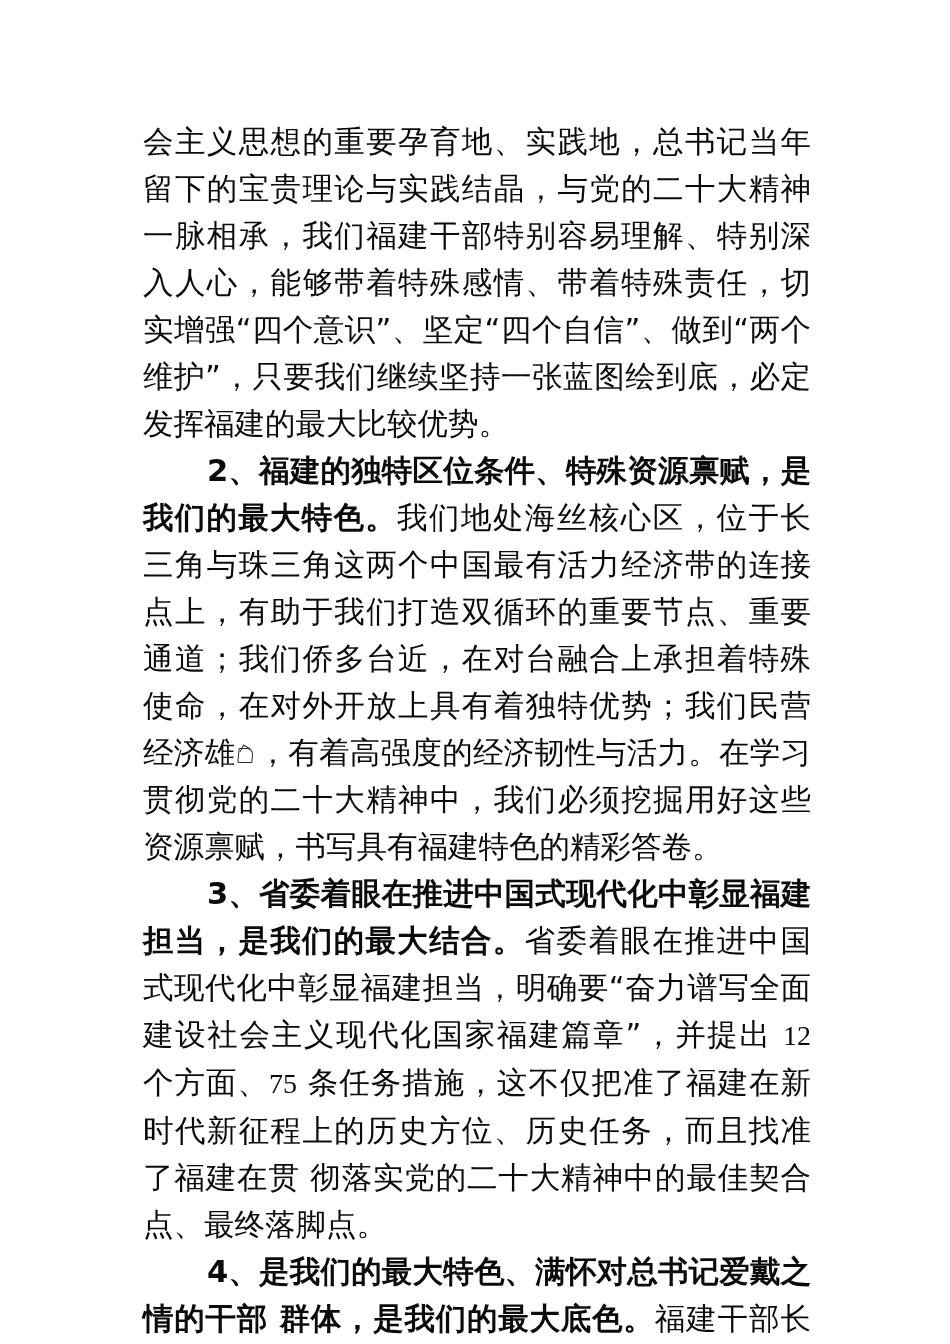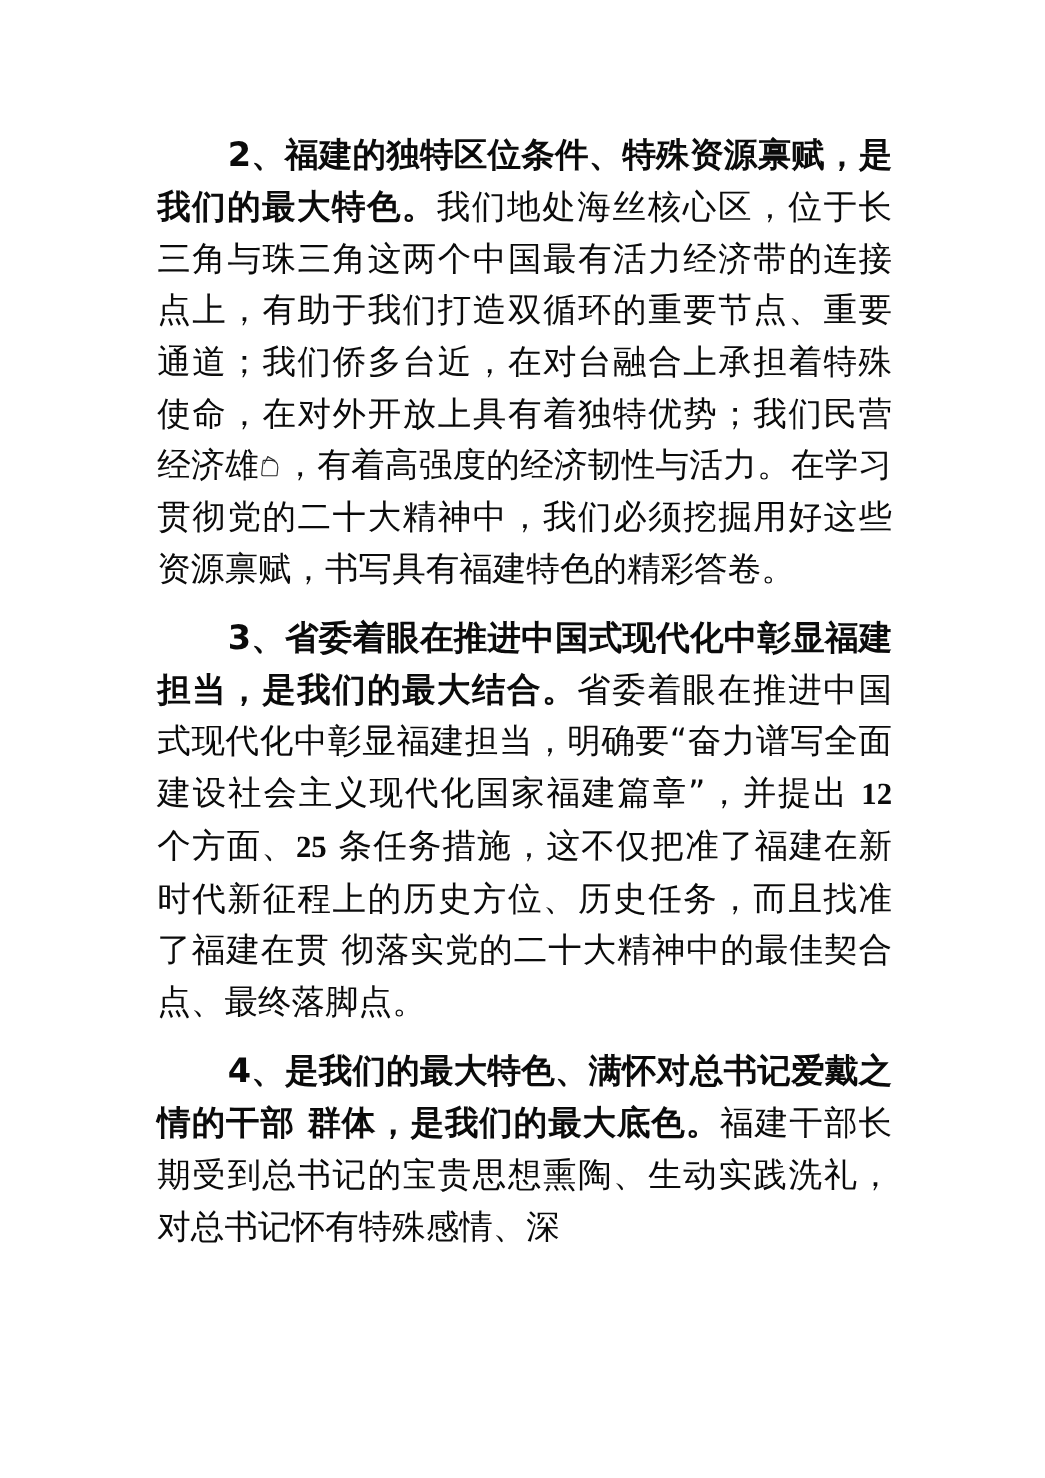--- a/index.html
+++ b/index.html
@@ -31,33 +31,32 @@
     line-height: 47px;
     text-align: justify;
     text-align-last: left;
     text-justify: inter-character;
     letter-spacing: 0px;
     word-spacing: 0px;
     color: #0b0b0b;
     font-weight: 400;
   }
   .para + .para {
-    margin-top: 16px;
+    margin-top: 0px;
   }
   .indent2 {
     text-indent: 64px;
   }
   .hd {
     font-weight: 700;
     letter-spacing: -0.2px;
   }
   .num-serif {
     font-family: "Liberation Serif", "DejaVu Serif", serif;
     font-size: 28px;
-    font-weight: bold;
   }
   .hd-num {
     font-family: "DejaVu Sans", "Liberation Sans", sans-serif;
     font-weight: 700;
   }
   
   .tofu {
     display: inline-block;
     width: 19px;
     height: 19px;
@@ -88,21 +87,22 @@
     border-top: 1.4px solid #2b2b2b;
     transform: rotate(28deg);
   }
 </style>
 </head>
 <body>
 
 <div class="page">
   <div class="content">
 
+    <p class="para">会主义思想的重要孕育地、实践地，总书记当年留下的宝贵理论与实践结晶，与党的二十大精神一脉相承，我们福建干部特别容易理解、特别深入人心，能够带着特殊感情、带着特殊责任，切实增强“四个意识”、坚定“四个自信”、做到“两个维护”，只要我们继续坚持一张蓝图绘到底，必定发挥福建的最大比较优势。</p>
 
     <p class="para indent2"><span class="hd hd-num">2</span><span class="hd">、</span><span class="hd">福建的独特区位条件、特殊资源禀赋，是我们的最大特色。</span><span>我们地处海丝核心区，位于长三角与珠三角这两个中国最有活力经济带的连接点上，有助于我们打造双循环的重要节点、重要通道；我们侨多台近，在对台融合上承担着特殊使命，在对外开放上具有着独特优势；我们民营经济雄</span><span class="tofu"></span><span>，有着高强度的经济韧性与活力。在学习贯彻党的二十大精神中，我们必须挖掘用好这些资源禀赋，书写具有福建特色的精彩答卷。</span></p>
 
-    <p class="para indent2"><span class="hd hd-num">3</span><span class="hd">、</span><span class="hd">省委着眼在推进中国式现代化中彰显福建担当，是我们的最大结合。</span><span>省委着眼在推进中国式现代化中彰显福建担当，明确要“奋力谱写全面建设社会主义现代化国家福建篇章”，并提出 </span><span class="num-serif">12</span><span> 个方面、</span><span class="num-serif">25</span><span> 条任务措施，这不仅把准了福建在新 时代新征程上的历史方位、历史任务，而且找准了福建在贯 彻落实党的二十大精神中的最佳契合点、最终落脚点。</span></p>
+    <p class="para indent2"><span class="hd hd-num">3</span><span class="hd">、</span><span class="hd">省委着眼在推进中国式现代化中彰显福建担当，是我们的最大结合。</span><span>省委着眼在推进中国式现代化中彰显福建担当，明确要“奋力谱写全面建设社会主义现代化国家福建篇章”，并提出 </span><span class="num-serif">12</span><span> 个方面、</span><span class="num-serif">75</span><span> 条任务措施，这不仅把准了福建在新 时代新征程上的历史方位、历史任务，而且找准了福建在贯 彻落实党的二十大精神中的最佳契合点、最终落脚点。</span></p>
 
     <p class="para indent2"><span class="hd hd-num">4</span><span class="hd">、</span><span class="hd">是我们的最大特色、满怀对总书记爱戴之情的干部 群体，是我们的最大底色。</span><span>福建干部长期受到总书记的宝贵思想熏陶、生动实践洗礼，对总书记怀有特殊感情、深</span></p>
 
   </div>
 </div>
 
 </body></html>

